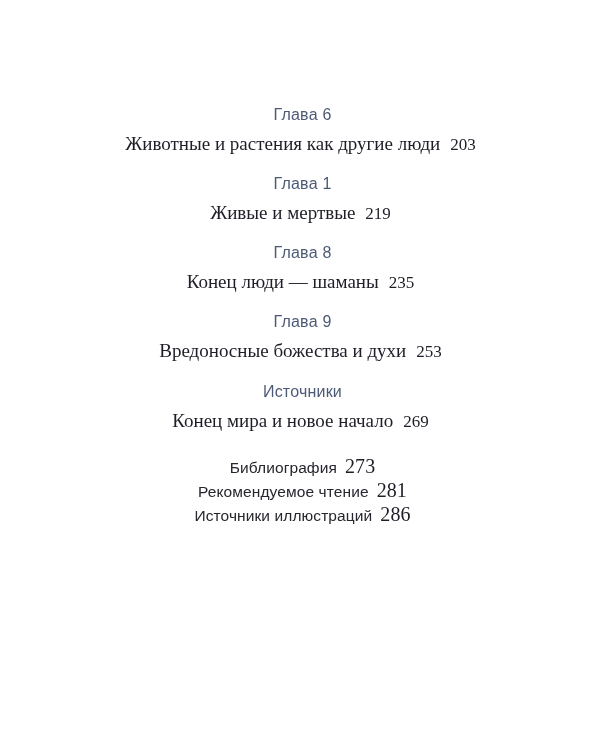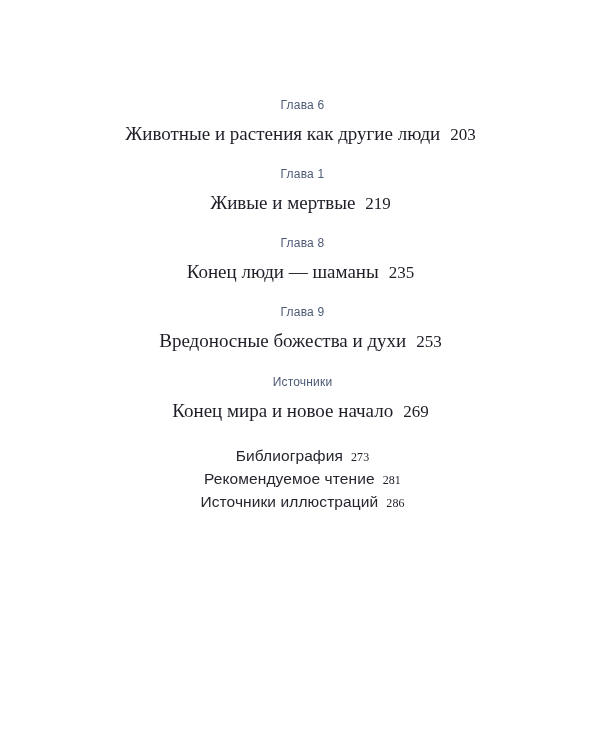--- a/index.html
+++ b/index.html
@@ -16,26 +16,26 @@
     box-sizing: border-box;
     width: 600px;
     height: 750px;
     padding-top: 94px;
     padding-left: 5px;
     text-align: center;
     background: #ffffff;
   }
   .chapter-heading {
     font-family: "Liberation Sans", sans-serif;
-    font-size: 12px;
+    font-size: 16px;
     line-height: 18px;
     font-weight: 400;
     letter-spacing: 0.2px;
     color: #4d5a76;
-    margin: 2px 0 9px 0;
+    margin: 12px 0 9px 0;
   }
   .chapter-title {
     font-family: "Liberation Serif", serif;
     font-size: 19px;
     line-height: 22px;
     color: #1e1e28;
     margin: 0 4px 19px 0;
   }
   .chapter-title .pagenum {
     font-family: "Liberation Serif", serif;
@@ -51,21 +51,21 @@
   }
   .back-item {
     font-family: "Liberation Sans", sans-serif;
     font-size: 15.5px;
     line-height: 22px;
     color: #26262e;
     letter-spacing: 0.1px;
   }
   .back-item .pagenum {
     font-family: "Liberation Serif", serif;
-    font-size: 12px;
+    font-size: 20px;
     margin-left: 8px;
     color: #1e1e28;
     text-align: right;
   }
 </style>
 </head>
 <body>
 
 <div class="page">
 

